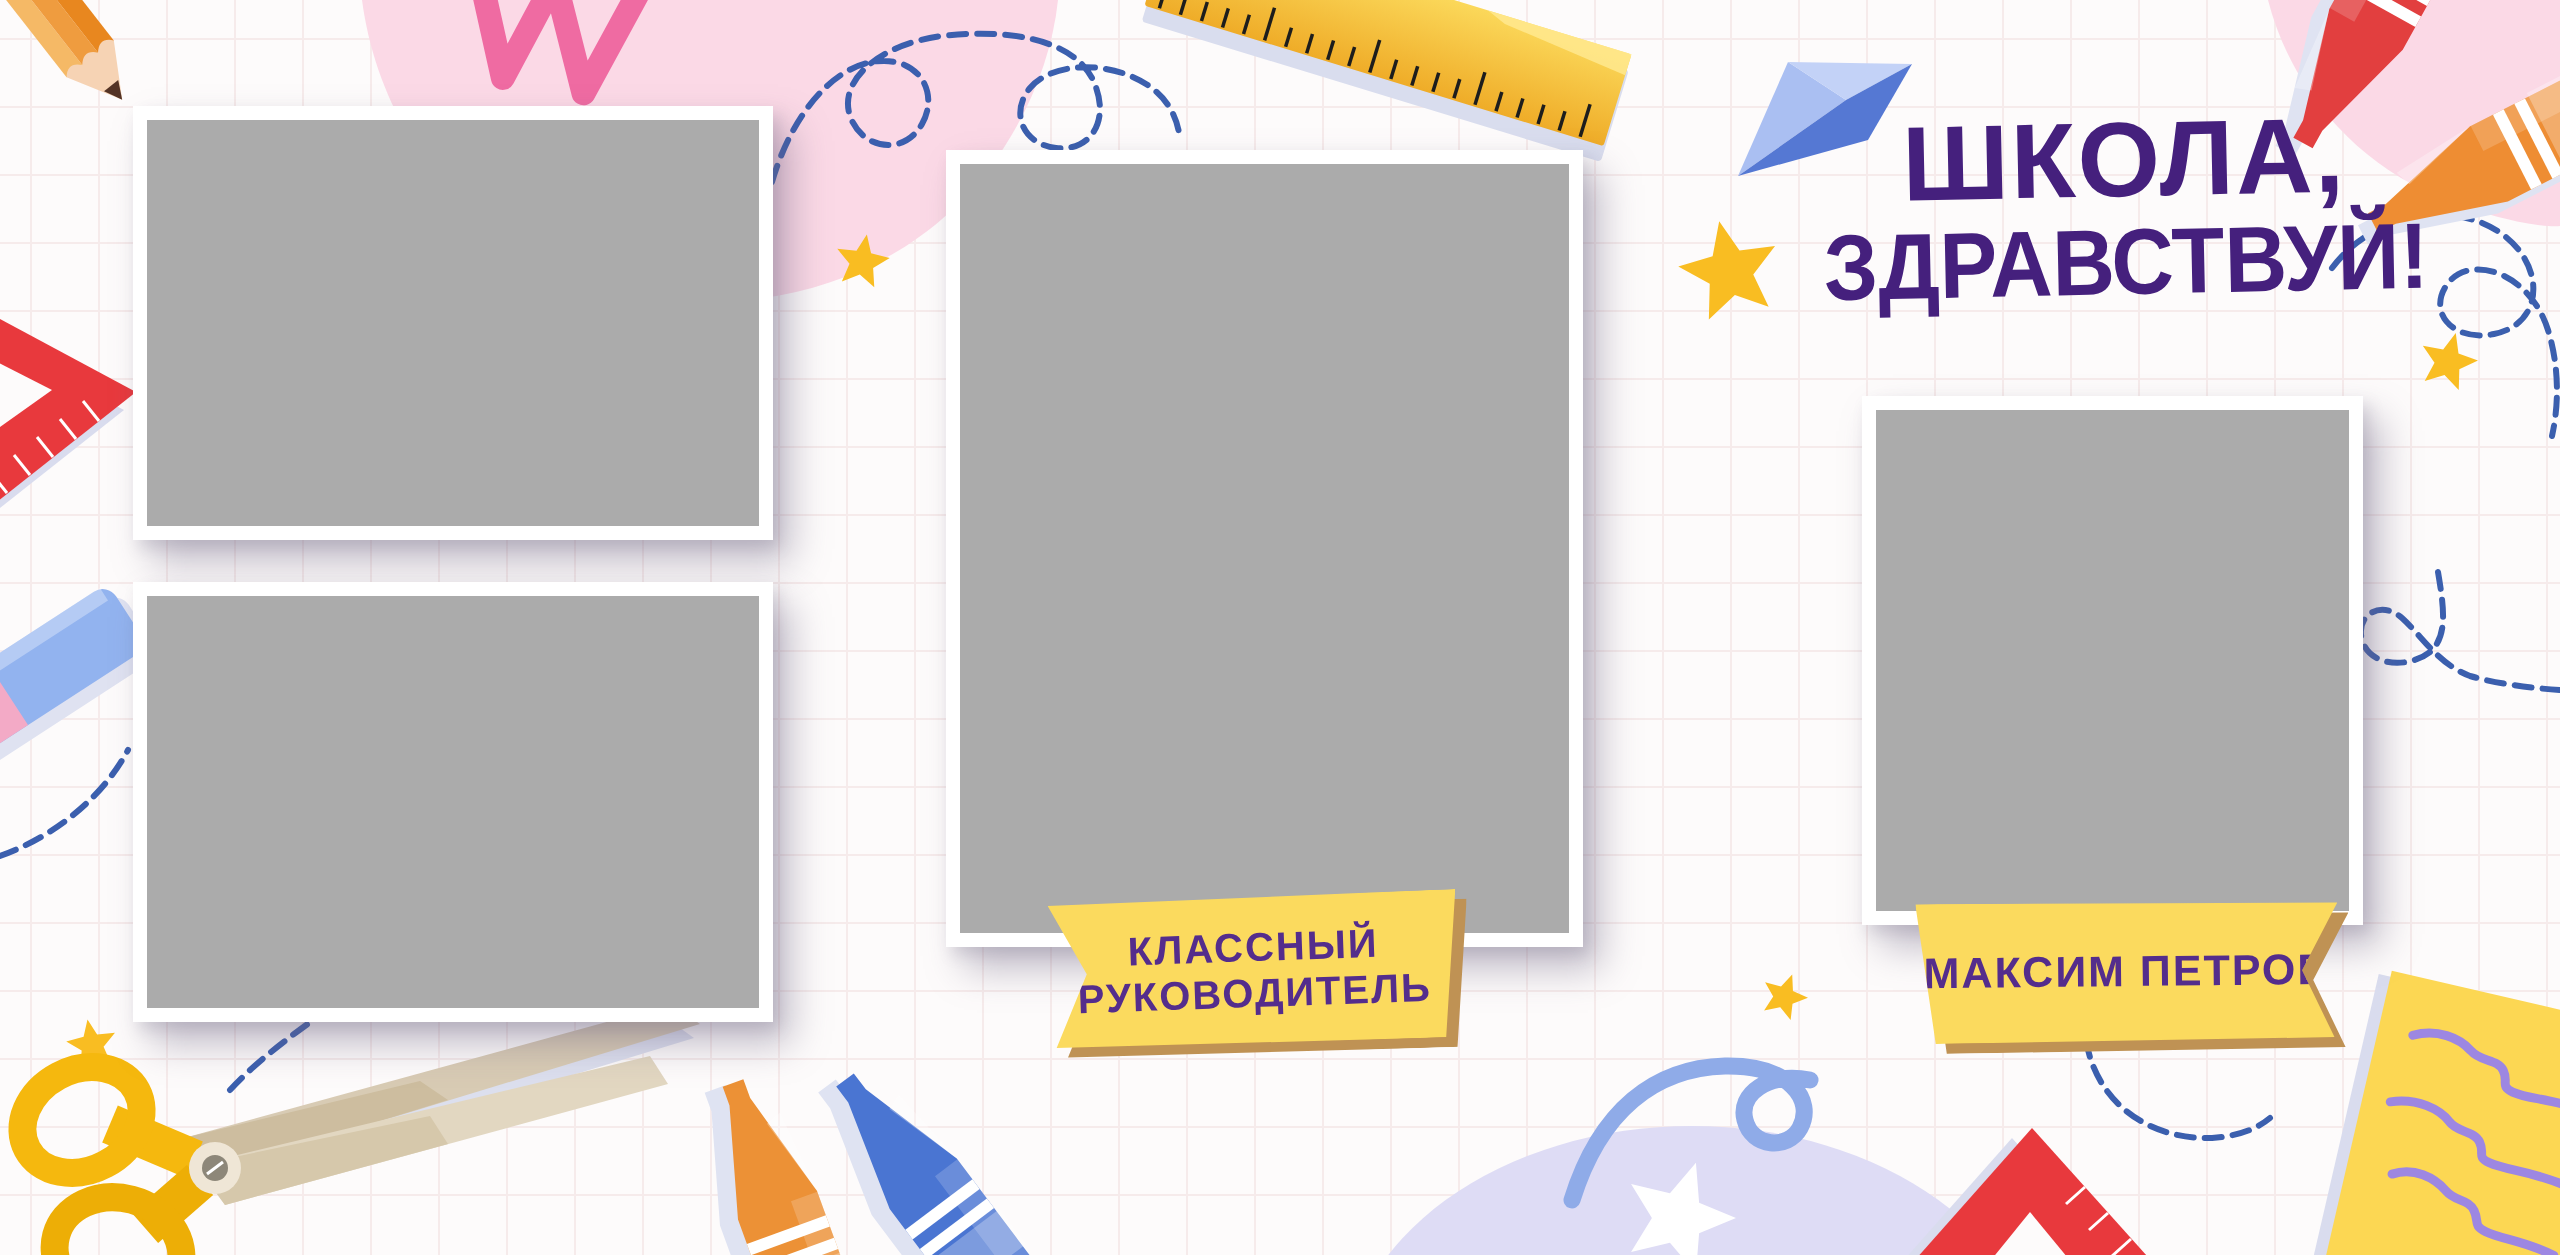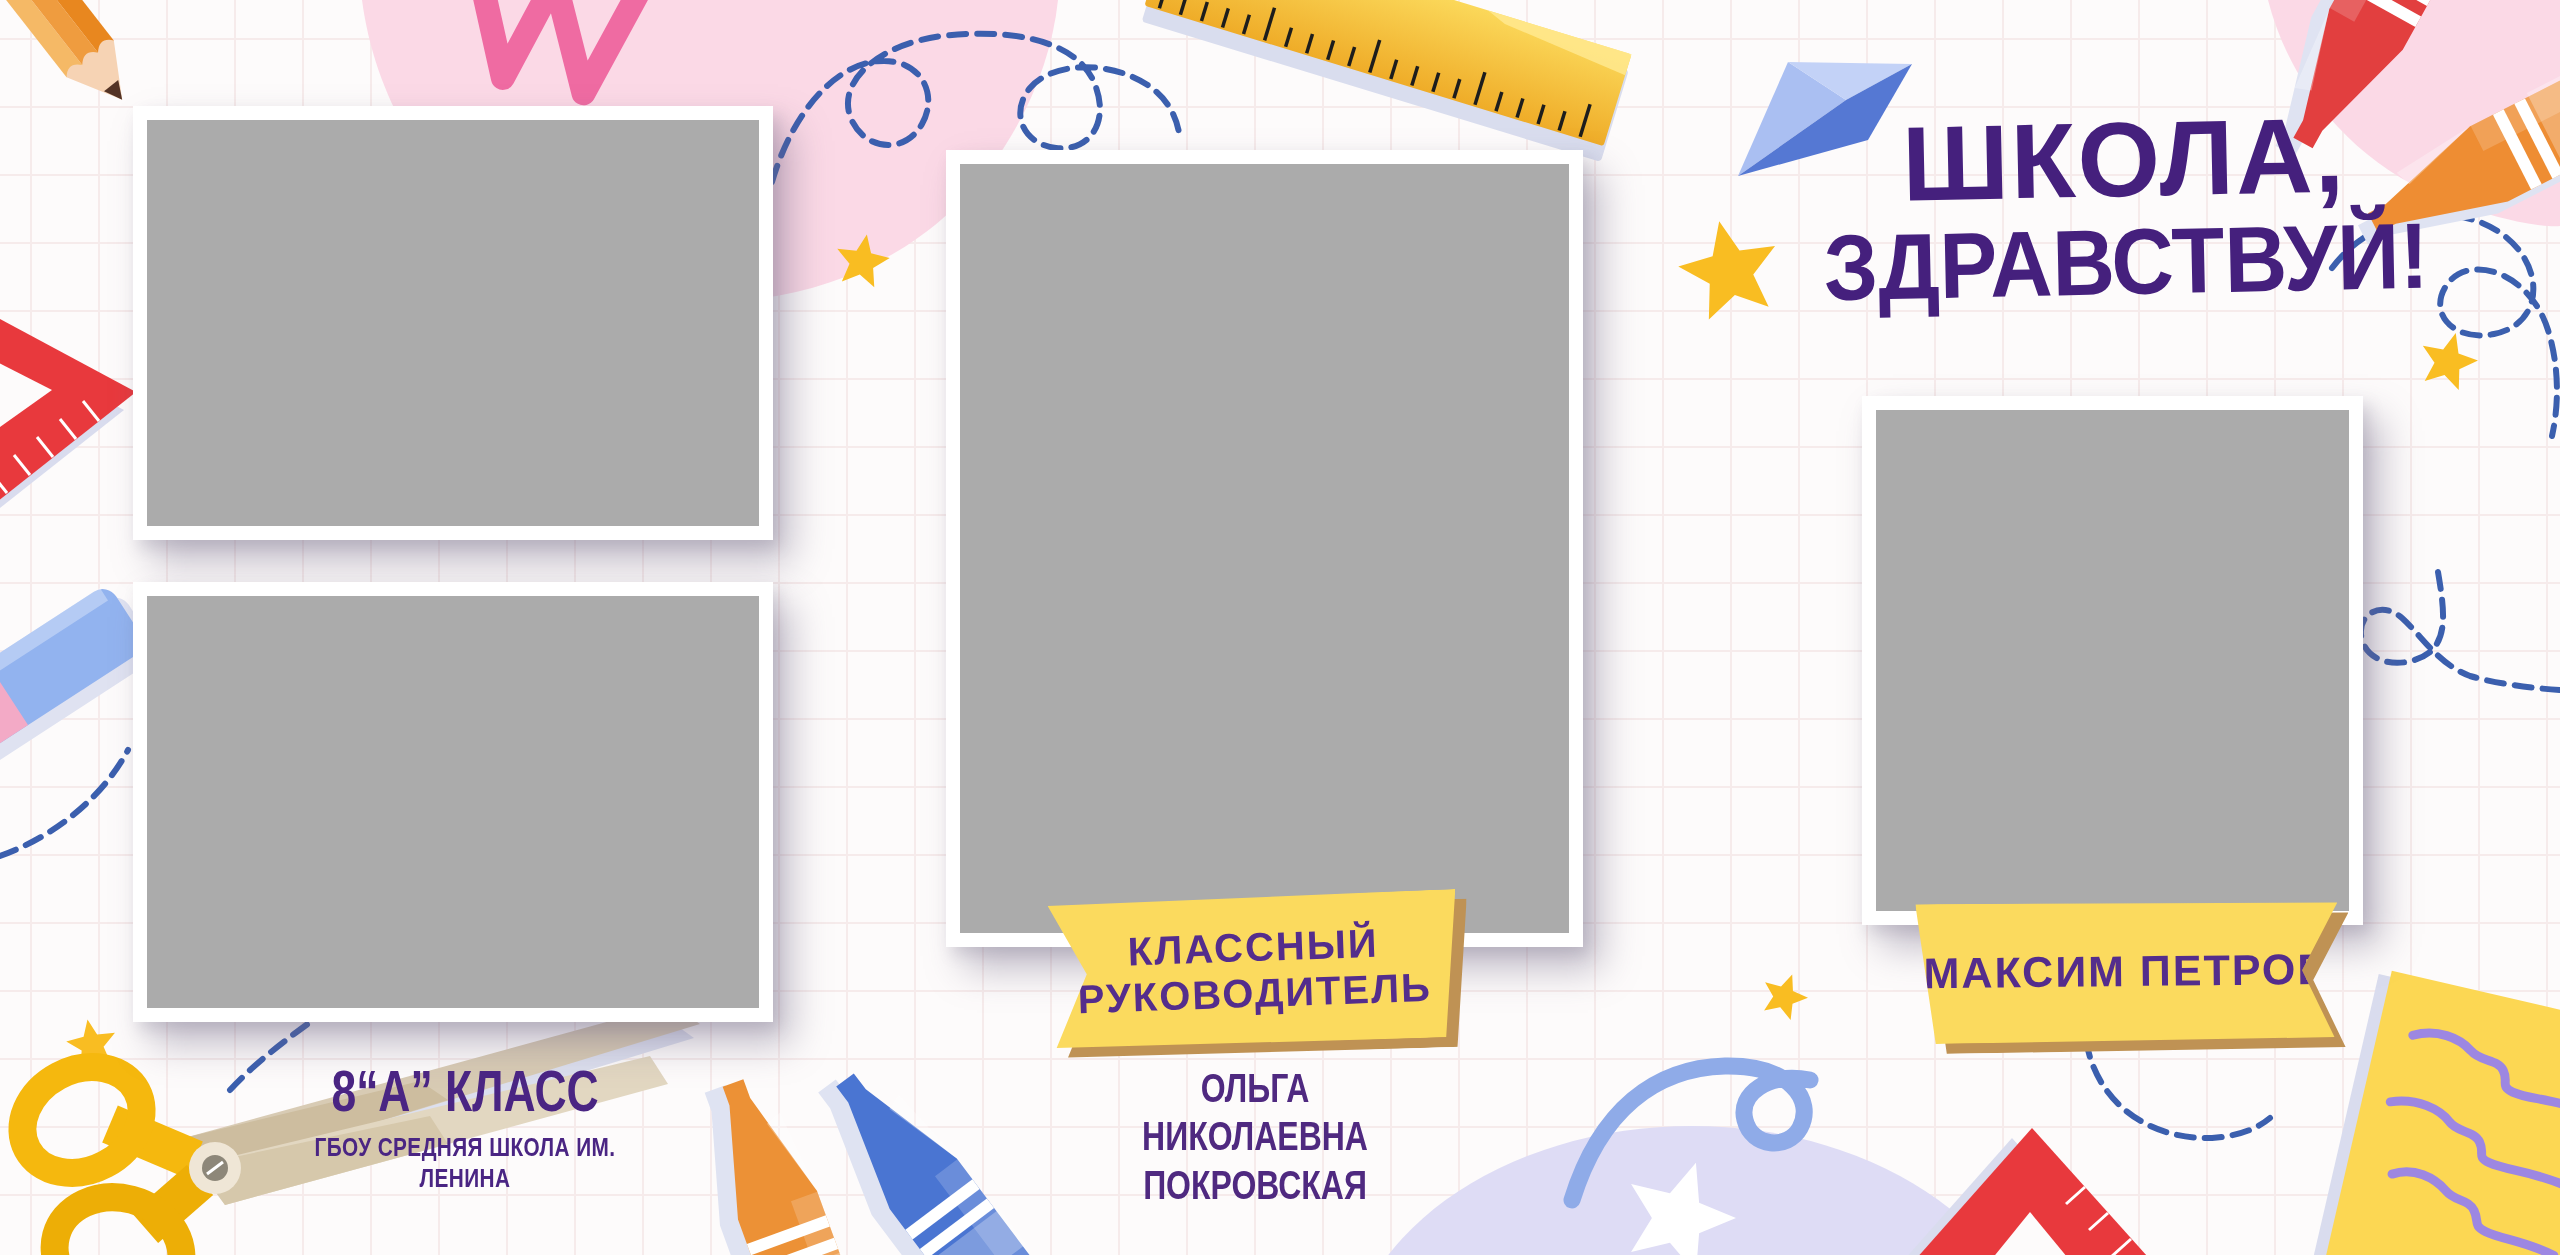--- a/index.html
+++ b/index.html
@@ -256,23 +256,15 @@
     <div class="b-face">
       <span class="banner-text">МАКСИМ ПЕТРОВ</span>
     </div>
   </div>
 
   <div class="title">
     <div class="t1">ШКОЛА,</div>
     <div class="t2">ЗДРАВСТВУЙ!</div>
   </div>
 
-  <div class="class-info">
-    <div class="c1">8“А” КЛАСС</div>
-    <div class="c2">ГБОУ СРЕДНЯЯ ШКОЛА ИМ. ЛЕНИНА</div>
-  </div>
-
-  <div class="teacher-name">
-    <div>ОЛЬГА НИКОЛАЕВНА</div>
-    <div>ПОКРОВСКАЯ</div>
-  </div>
+
 
 </div>
 
 </body></html>

